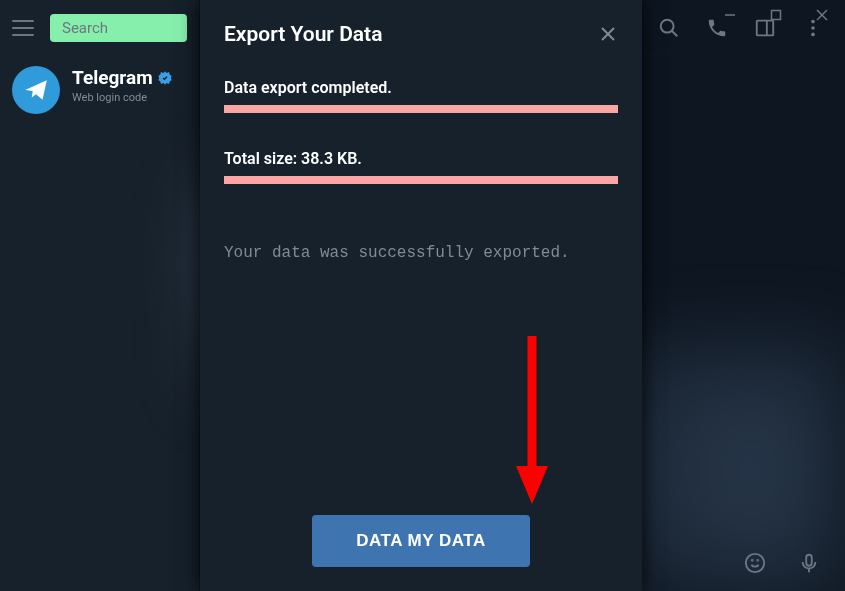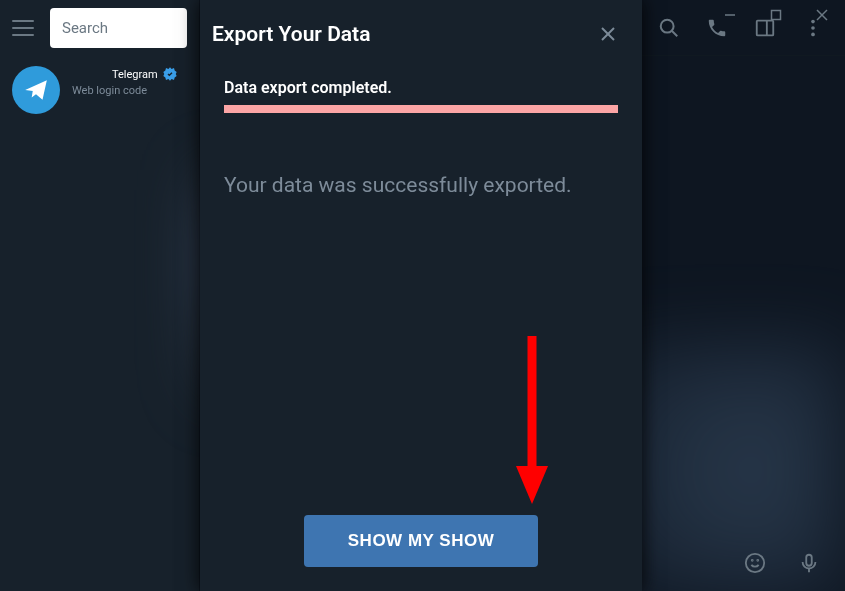--- a/index.html
+++ b/index.html
@@ -62,22 +62,22 @@
       justify-content: space-between;
       cursor: pointer;
     }
     .hamburger span {
       height: 2px;
       background: #6b7883;
       border-radius: 1px;
     }
     .search-box {
       flex: 1;
-      height: 40px;
-      background: #ffffff;
+      height: 28px;
+      background: #86efac;
       border-radius: 4px;
       display: flex;
       align-items: center;
       padding: 0 12px;
       color: #6b7883;
       font-size: 15px;
     }
     
     .chat-list { flex: 1; }
     .chat-item {
@@ -98,24 +98,23 @@
       flex-shrink: 0;
     }
     .avatar svg { width: 26px; height: 26px; }
     .chat-info { flex: 1; overflow: hidden; }
     .chat-title-row {
       display: flex;
       align-items: center;
       gap: 4px;
     }
     .chat-title {
-      font-size: 11px;
-      font-weight: 400;
+      font-size: 19px;
+      font-weight: 700;
       color: #fff;
-      margin-left: 40px;
     }
     .verified {
       width: 16px;
       height: 16px;
       color: #3a9ee8;
     }
     .chat-preview {
       font-size: 11px;
       color: #7d8b99;
       margin-top: 2px;
@@ -199,21 +198,21 @@
       z-index: 10;
       display: flex;
       flex-direction: column;
       padding: 0;
       box-shadow: -1px 0 18px rgba(0,0,0,0.5), 1px 0 18px rgba(0,0,0,0.5);
     }
     .modal-header {
       display: flex;
       align-items: center;
       justify-content: space-between;
-      padding: 22px 24px 18px 12px;
+      padding: 22px 24px 18px 24px;
     }
     .modal-title {
       font-size: 21px;
       font-weight: 600;
       color: #fff;
     }
     .modal-close {
       color: #7d8b99;
       cursor: pointer;
       width: 20px;
@@ -234,23 +233,24 @@
       padding: 14px 0 8px 0;
       border-bottom: 8px solid #fca5a5;
       margin-bottom: 22px;
     }
     .status-line-text {
       font-size: 16px;
       font-weight: 600;
       color: #fff;
     }
     .success-text {
-      font-size: 21px;
+      font-size: 16px;
       color: #7d8b99;
       margin-top: 38px;
+      font-family: Liberation Mono, monospace;
     }
     
     .modal-footer {
       display: flex;
       justify-content: center;
       padding: 24px;
     }
     .show-button {
       background: #3e75b1;
       color: #fff;
@@ -384,23 +384,26 @@
       <svg viewBox="0 0 16 16">
           <line x1="2" y1="2" x2="14" y2="14" stroke="currentColor" stroke-width="2"></line>
           <line x1="14" y1="2" x2="2" y2="14" stroke="currentColor" stroke-width="2"></line>
         </svg>
     </div>
   </div>
   <div class="modal-body">
     <div class="status-line">
       <div class="status-line-text">Data export completed.</div>
     </div>
+    <div class="status-line">
+      <div class="status-line-text">Total size: 38.3 KB.</div>
+    </div>
     <div class="success-text">Your data was successfully exported.</div>
   </div>
   <div class="modal-footer">
-    <button class="show-button">SHOW MY SHOW</button>
+    <button class="show-button">DATA MY DATA</button>
   </div>
 </div>
 
 <svg class="arrow-annotation" width="40" height="170" viewBox="0 0 40 170">
   <line x1="20" y1="0" x2="20" y2="140" stroke="#ff0000" stroke-width="9"></line>
   <polygon points="20,168 4,130 36,130" fill="#ff0000"></polygon>
 </svg>
 
 </body></html>

